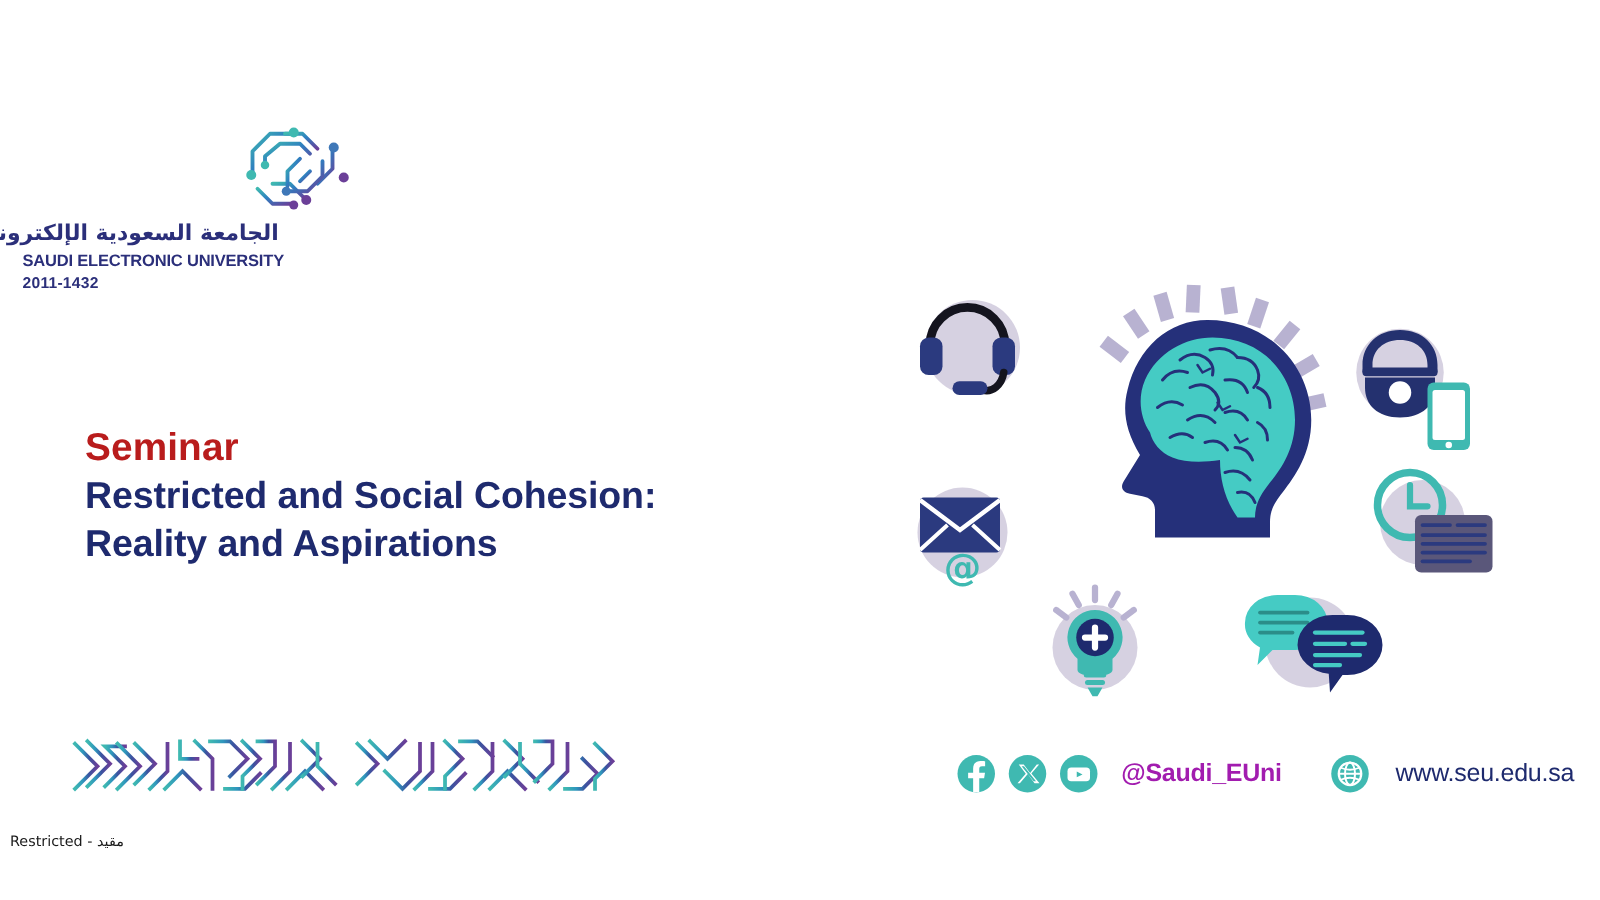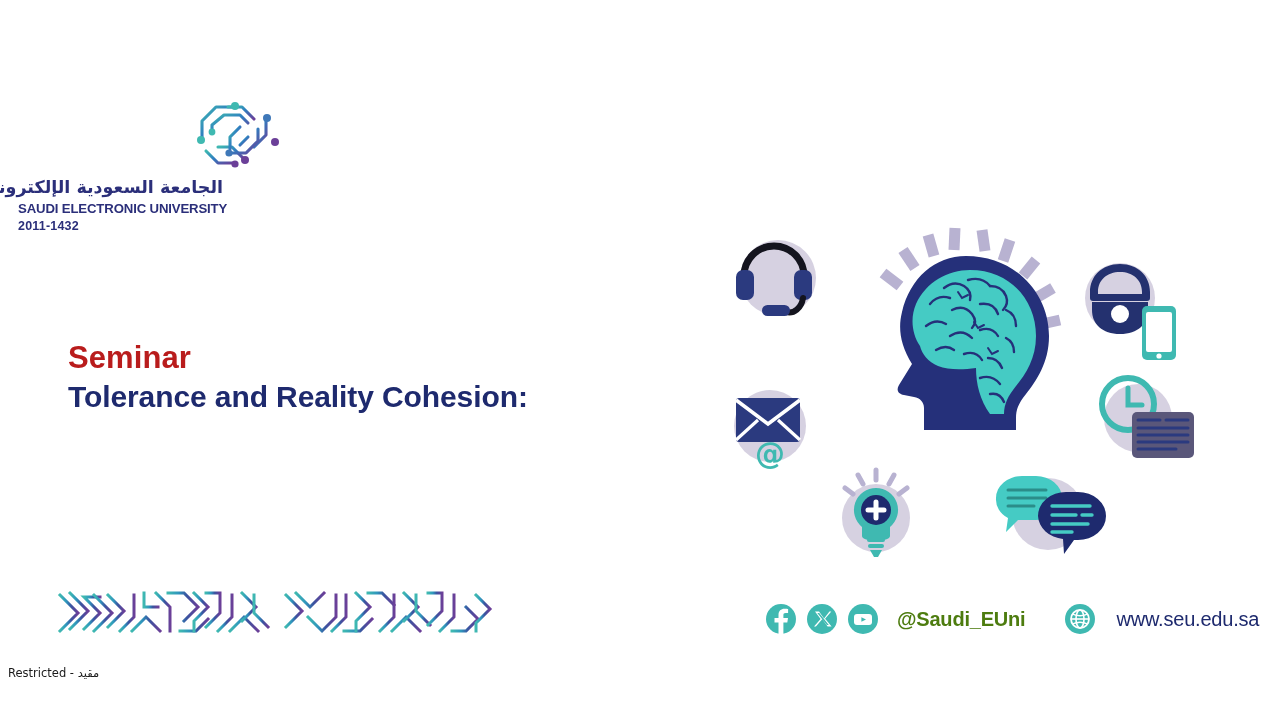--- a/index.html
+++ b/index.html
@@ -127,21 +127,21 @@
     background: #3fb9b1;
     margin-right: 11px;
     display: flex;
     align-items: center;
     justify-content: center;
     flex: 0 0 auto;
   }
   #handle-text {
     font-size: 20px;
     font-weight: bold;
-    color: #4d7c0f;
+    color: #a21caf;
     margin-left: 8px;
     margin-right: 40px;
     white-space: nowrap;
     letter-spacing: -0.2px;
   }
   #website-text {
     font-size: 20px;
     font-weight: normal;
     color: #1e2a6e;
     margin-left: 10px;
@@ -204,21 +204,22 @@
       </svg>
     </div>
 
     <div id="logo-arabic">الجامعة السعودية الإلكترونية</div>
     <div id="logo-english">SAUDI ELECTRONIC UNIVERSITY</div>
     <div id="logo-year">2011-1432</div>
   </div>
 
   <div id="title-block">
     <div id="eyebrow">Seminar</div>
-    <div class="title-line">Tolerance and Reality Cohesion:</div>
+    <div class="title-line">Restricted and Social Cohesion:</div>
+    <div class="title-line">Reality and Aspirations</div>
   </div>
 
   <div id="decor-band">
     <svg width="452" height="58" viewBox="0 0 452 58" xmlns="http://www.w3.org/2000/svg">
       <defs>
         <linearGradient id="bandGrad" x1="0" y1="0" x2="1" y2="0">
           <stop offset="0%" stop-color="#3fb9b1"></stop>
           <stop offset="35%" stop-color="#2f96bd"></stop>
           <stop offset="62%" stop-color="#3a54a0"></stop>
           <stop offset="100%" stop-color="#6b3f98"></stop>

